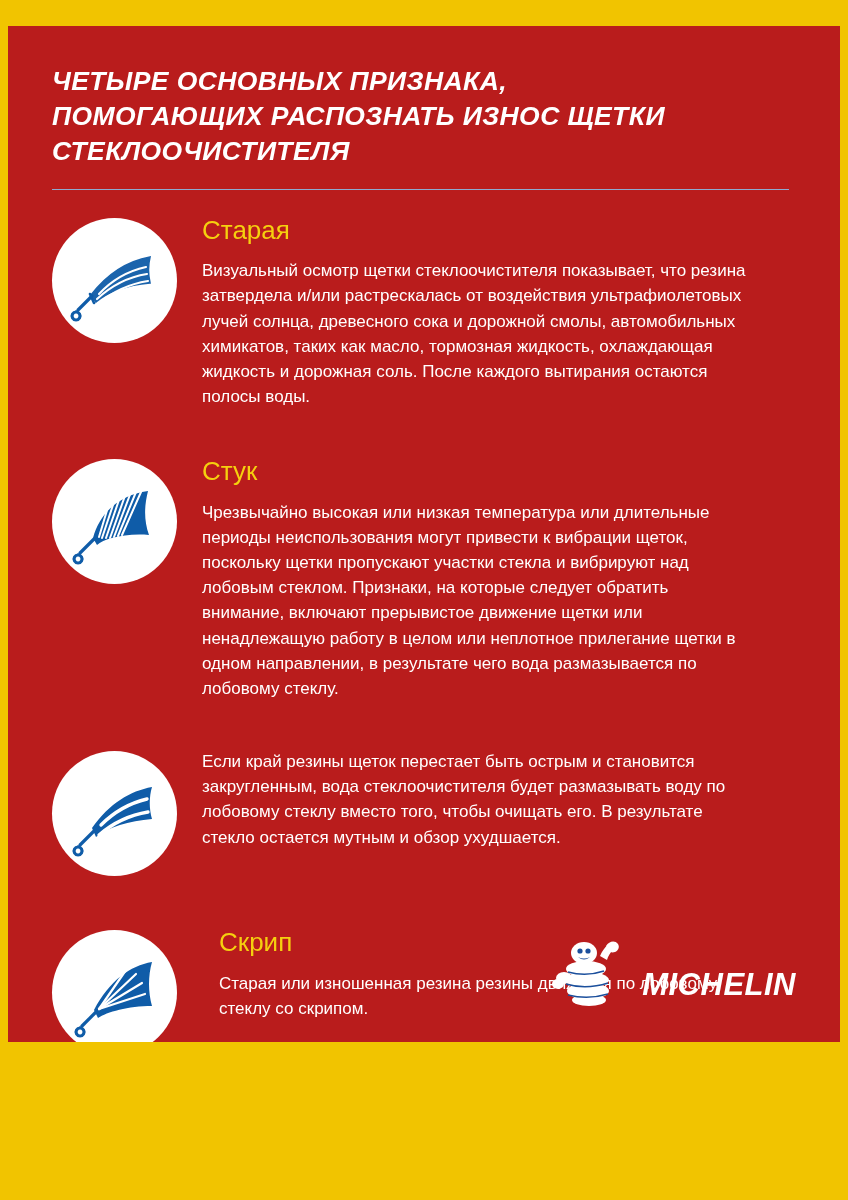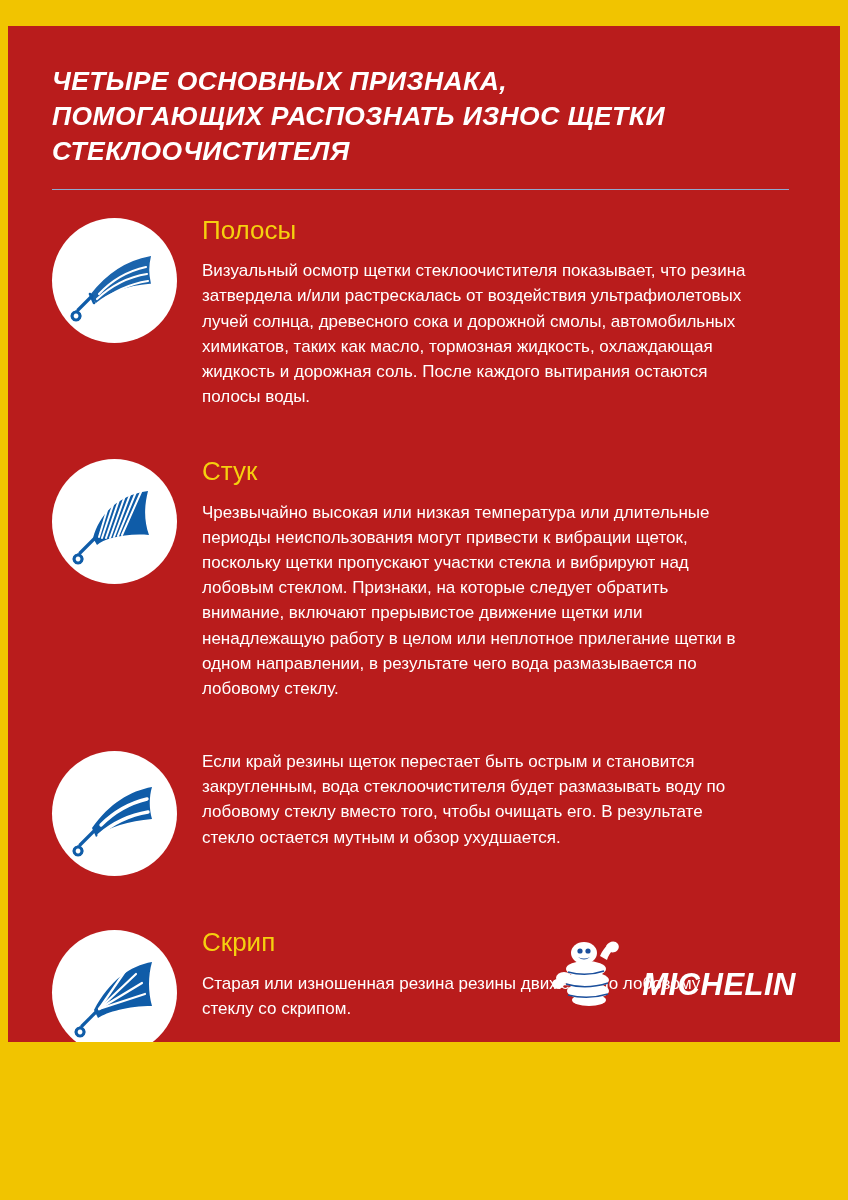--- a/index.html
+++ b/index.html
@@ -98,21 +98,21 @@
     color: #ffffff;
     font-size: 17px;
     line-height: 1.48;
     margin: 0;
     max-width: 545px;
   }
 
   #sec-0 { margin-bottom: 44px; }
   #sec-1 { margin-bottom: 44px; }
   #sec-2 { margin-bottom: 48px; }
-  #sec-3 { margin-bottom: 0; }
+  #sec-3 { margin-bottom: 0; gap: 17px; }
 
   
   #footer {
     position: absolute;
     right: 44px;
     bottom: 30px;
     display: flex;
     align-items: flex-end;
     gap: 6px;
   }
@@ -162,21 +162,21 @@
                 <path d="M45 81 C59 68 76 59 95 56"></path>
                 <path d="M46 86 C60 74 77 66 96 63"></path>
               </g>
               <g stroke="#0f5ca8" stroke-width="2.6" fill="none" stroke-linecap="round">
                 <path d="M38 76 L42 85"></path>
               </g>
             </svg>
           </div>
         </div>
         <div class="text-col">
-          <h2 class="sec-title">Полосы</h2>
+          <h2 class="sec-title">Старая</h2>
           <p class="sec-body">Визуальный осмотр щетки стеклоочистителя показывает, что резина затвердела и/или растрескалась от воздействия ультрафиолетовых лучей солнца, древесного сока и дорожной смолы, автомобильных химикатов, таких как масло, тормозная жидкость, охлаждающая жидкость и дорожная соль. После каждого вытирания остаются полосы воды.</p>
         </div>
       </div>
 
       <div class="section" id="sec-1">
         <div class="icon-col">
           <div class="circle">
             <svg width="125" height="125" viewBox="0 0 125 125">
               <g stroke="#0f5ca8" stroke-width="3.2" fill="none" stroke-linecap="round">
                 <path d="M42 80 L28 94"></path>

